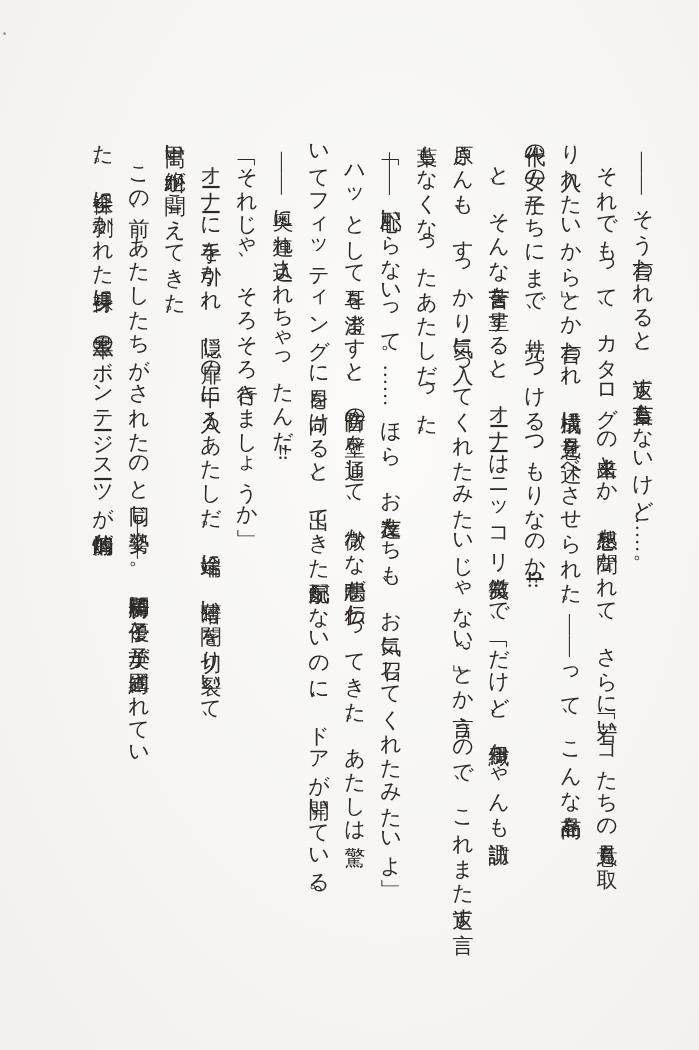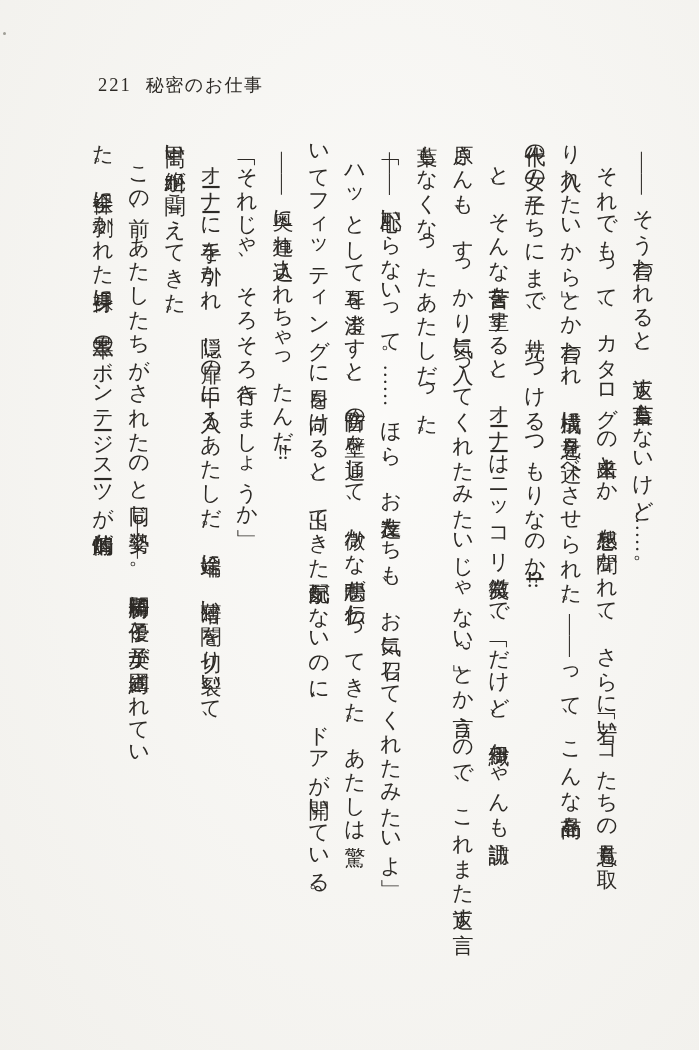--- a/index.html
+++ b/index.html
@@ -74,23 +74,20 @@
     border-radius: 50%;
     opacity: 0.8;
   }
 </style>
 </head>
 <body>
 
 <div class="page">
   <div class="speck"></div>
 
-  <div class="running-head">
-    <span class="pagenum">221</span><span class="runtitle">秘密のお仕事</span>
-  </div>
 
   <div class="body-text">
       <div class="line indent">――そう言われると、返す言葉もないけど……。</div>
       <div class="line indent">それでもって、カタログの出来とか、感想を聞かれて、さらに「若いコたちの意見も取</div>
       <div class="line">り入れたいから」とか言われ、構成に意見を述べさせられた。――って、こんな商品を、</div>
       <div class="line">十代の女の子たちにまで、売りつけるつもりなのかー⁉</div>
       <div class="line indent">と、そんな苦言を呈すると、オーナーはニッコリ微笑んで、「だけど、伊織ちゃんも諏訪</div>
       <div class="line">原さんも、すっかり気に入ってくれたみたいじゃない?」とか言うので、これまた返す言</div>
       <div class="line">葉もなくなったあたしだった。</div>
       <div class="line indent">「――心配いらないって。……ほら、お友達たちも、お気に召してくれたみたいよ」</div>

